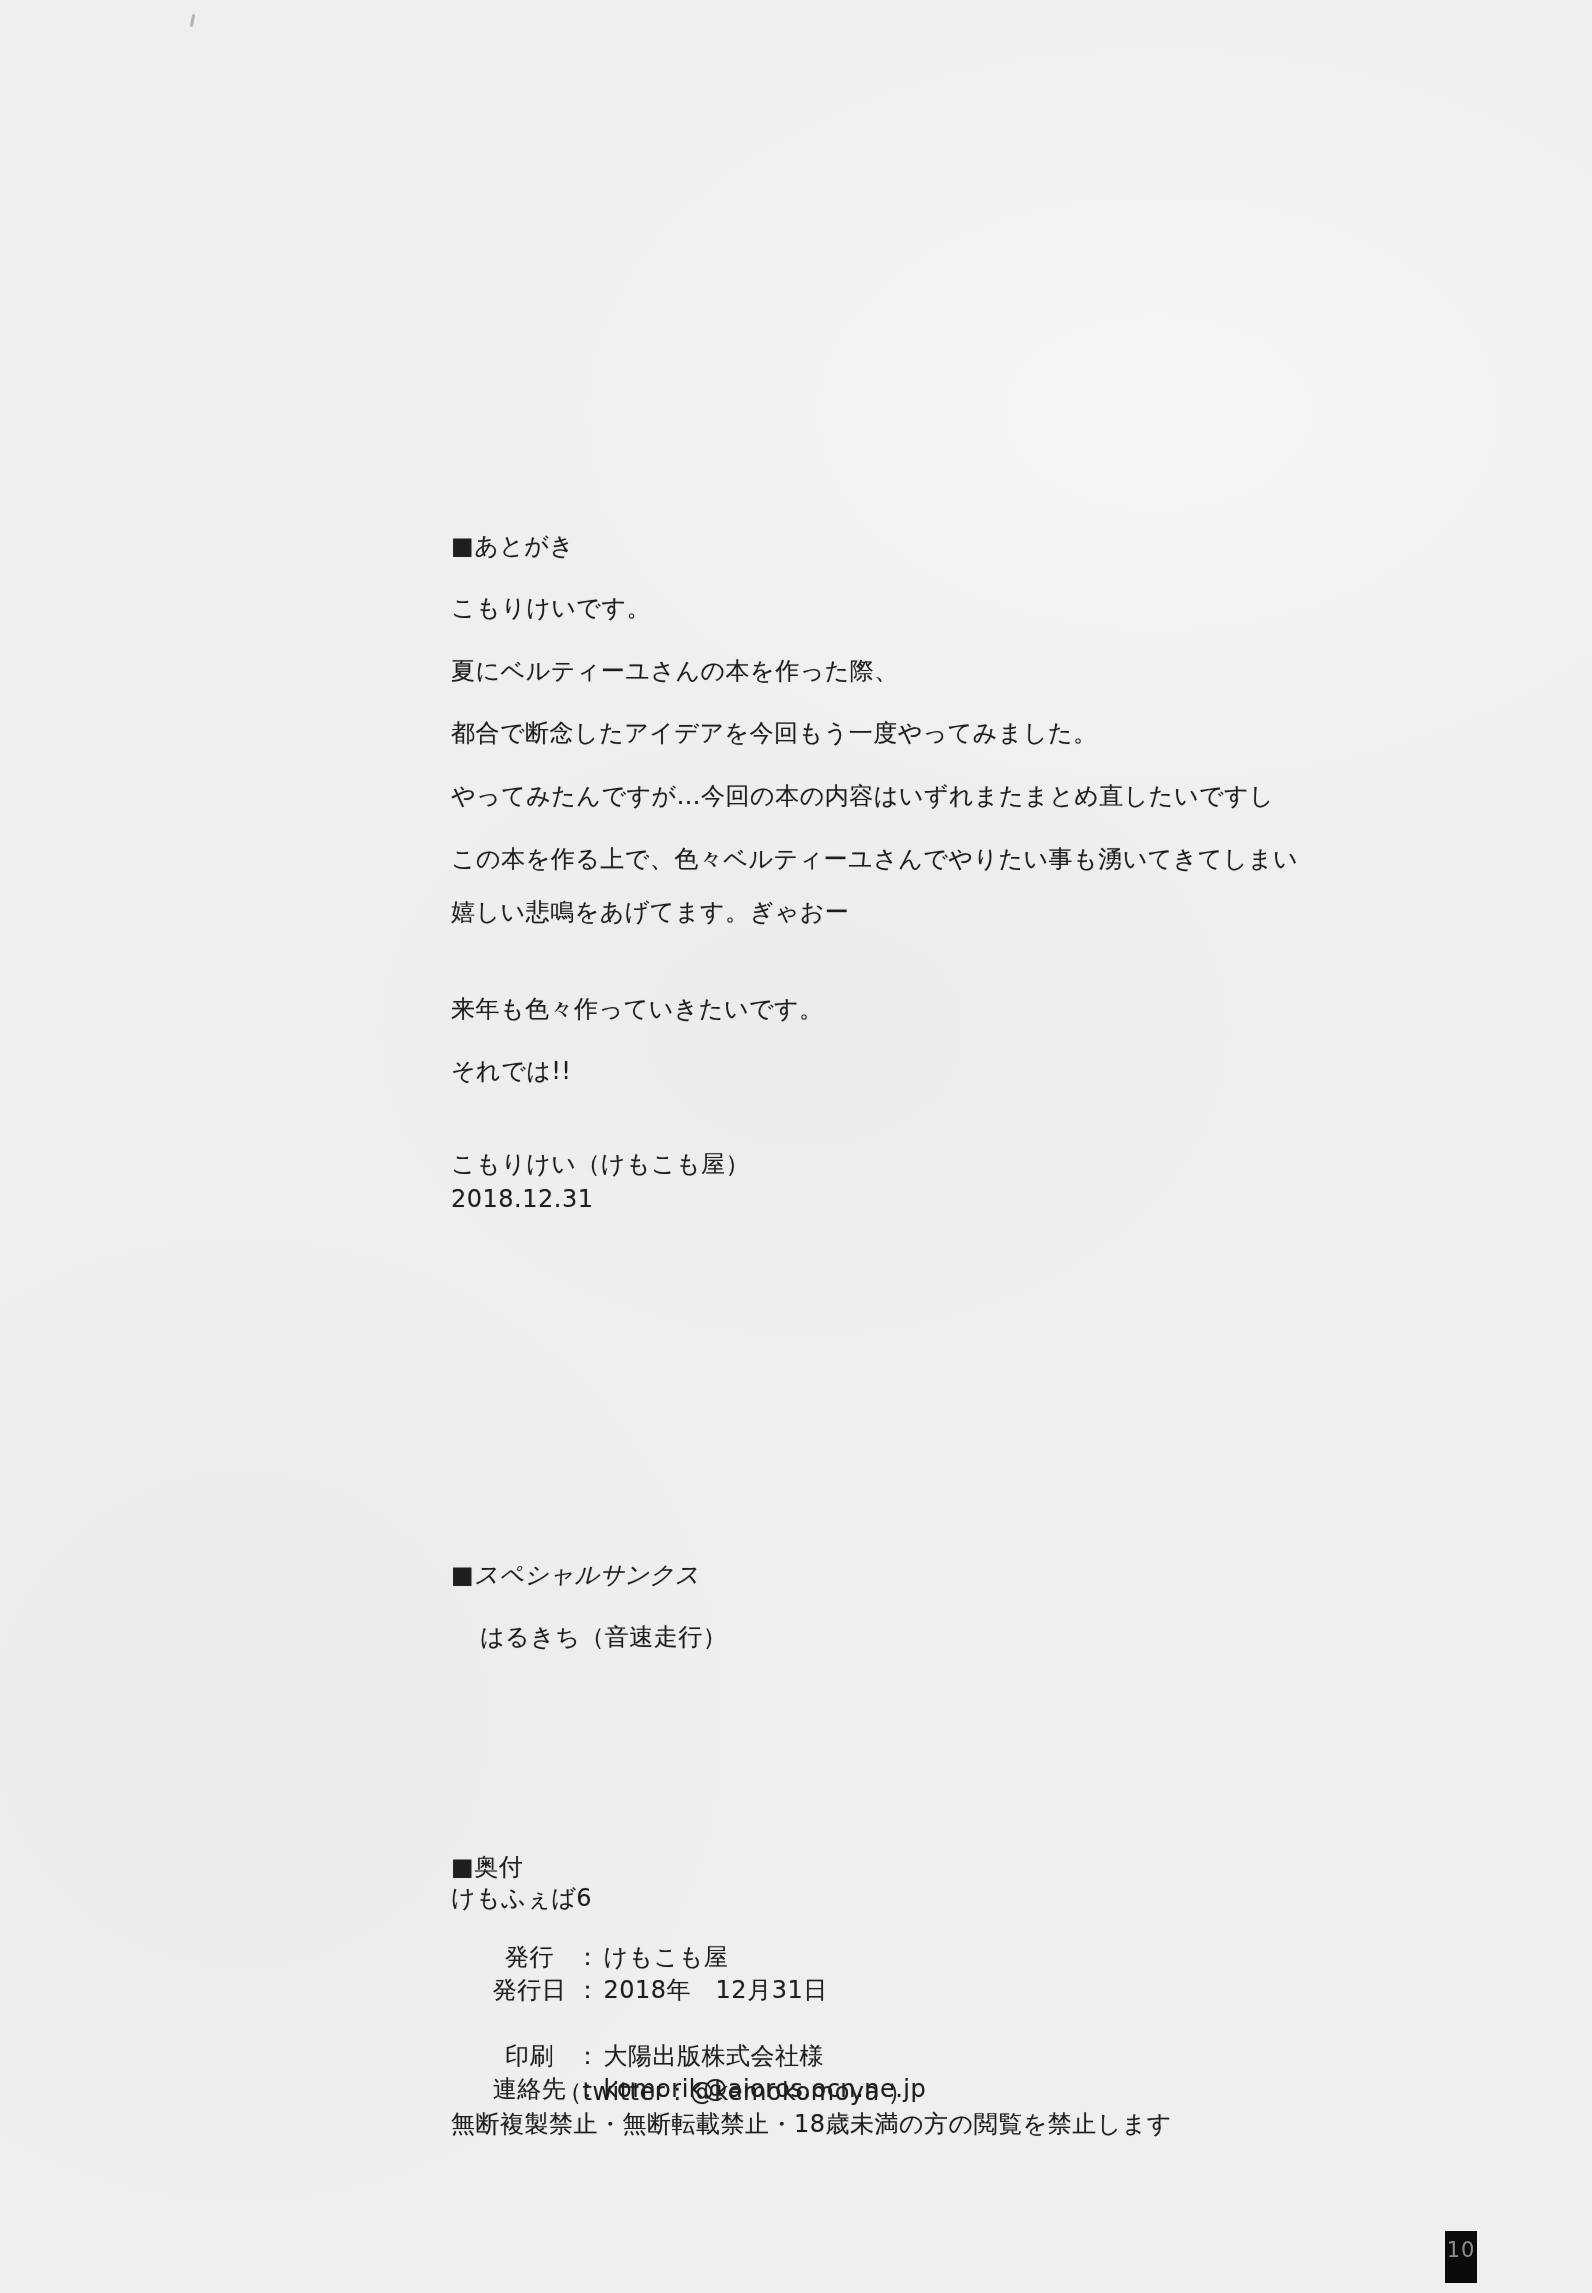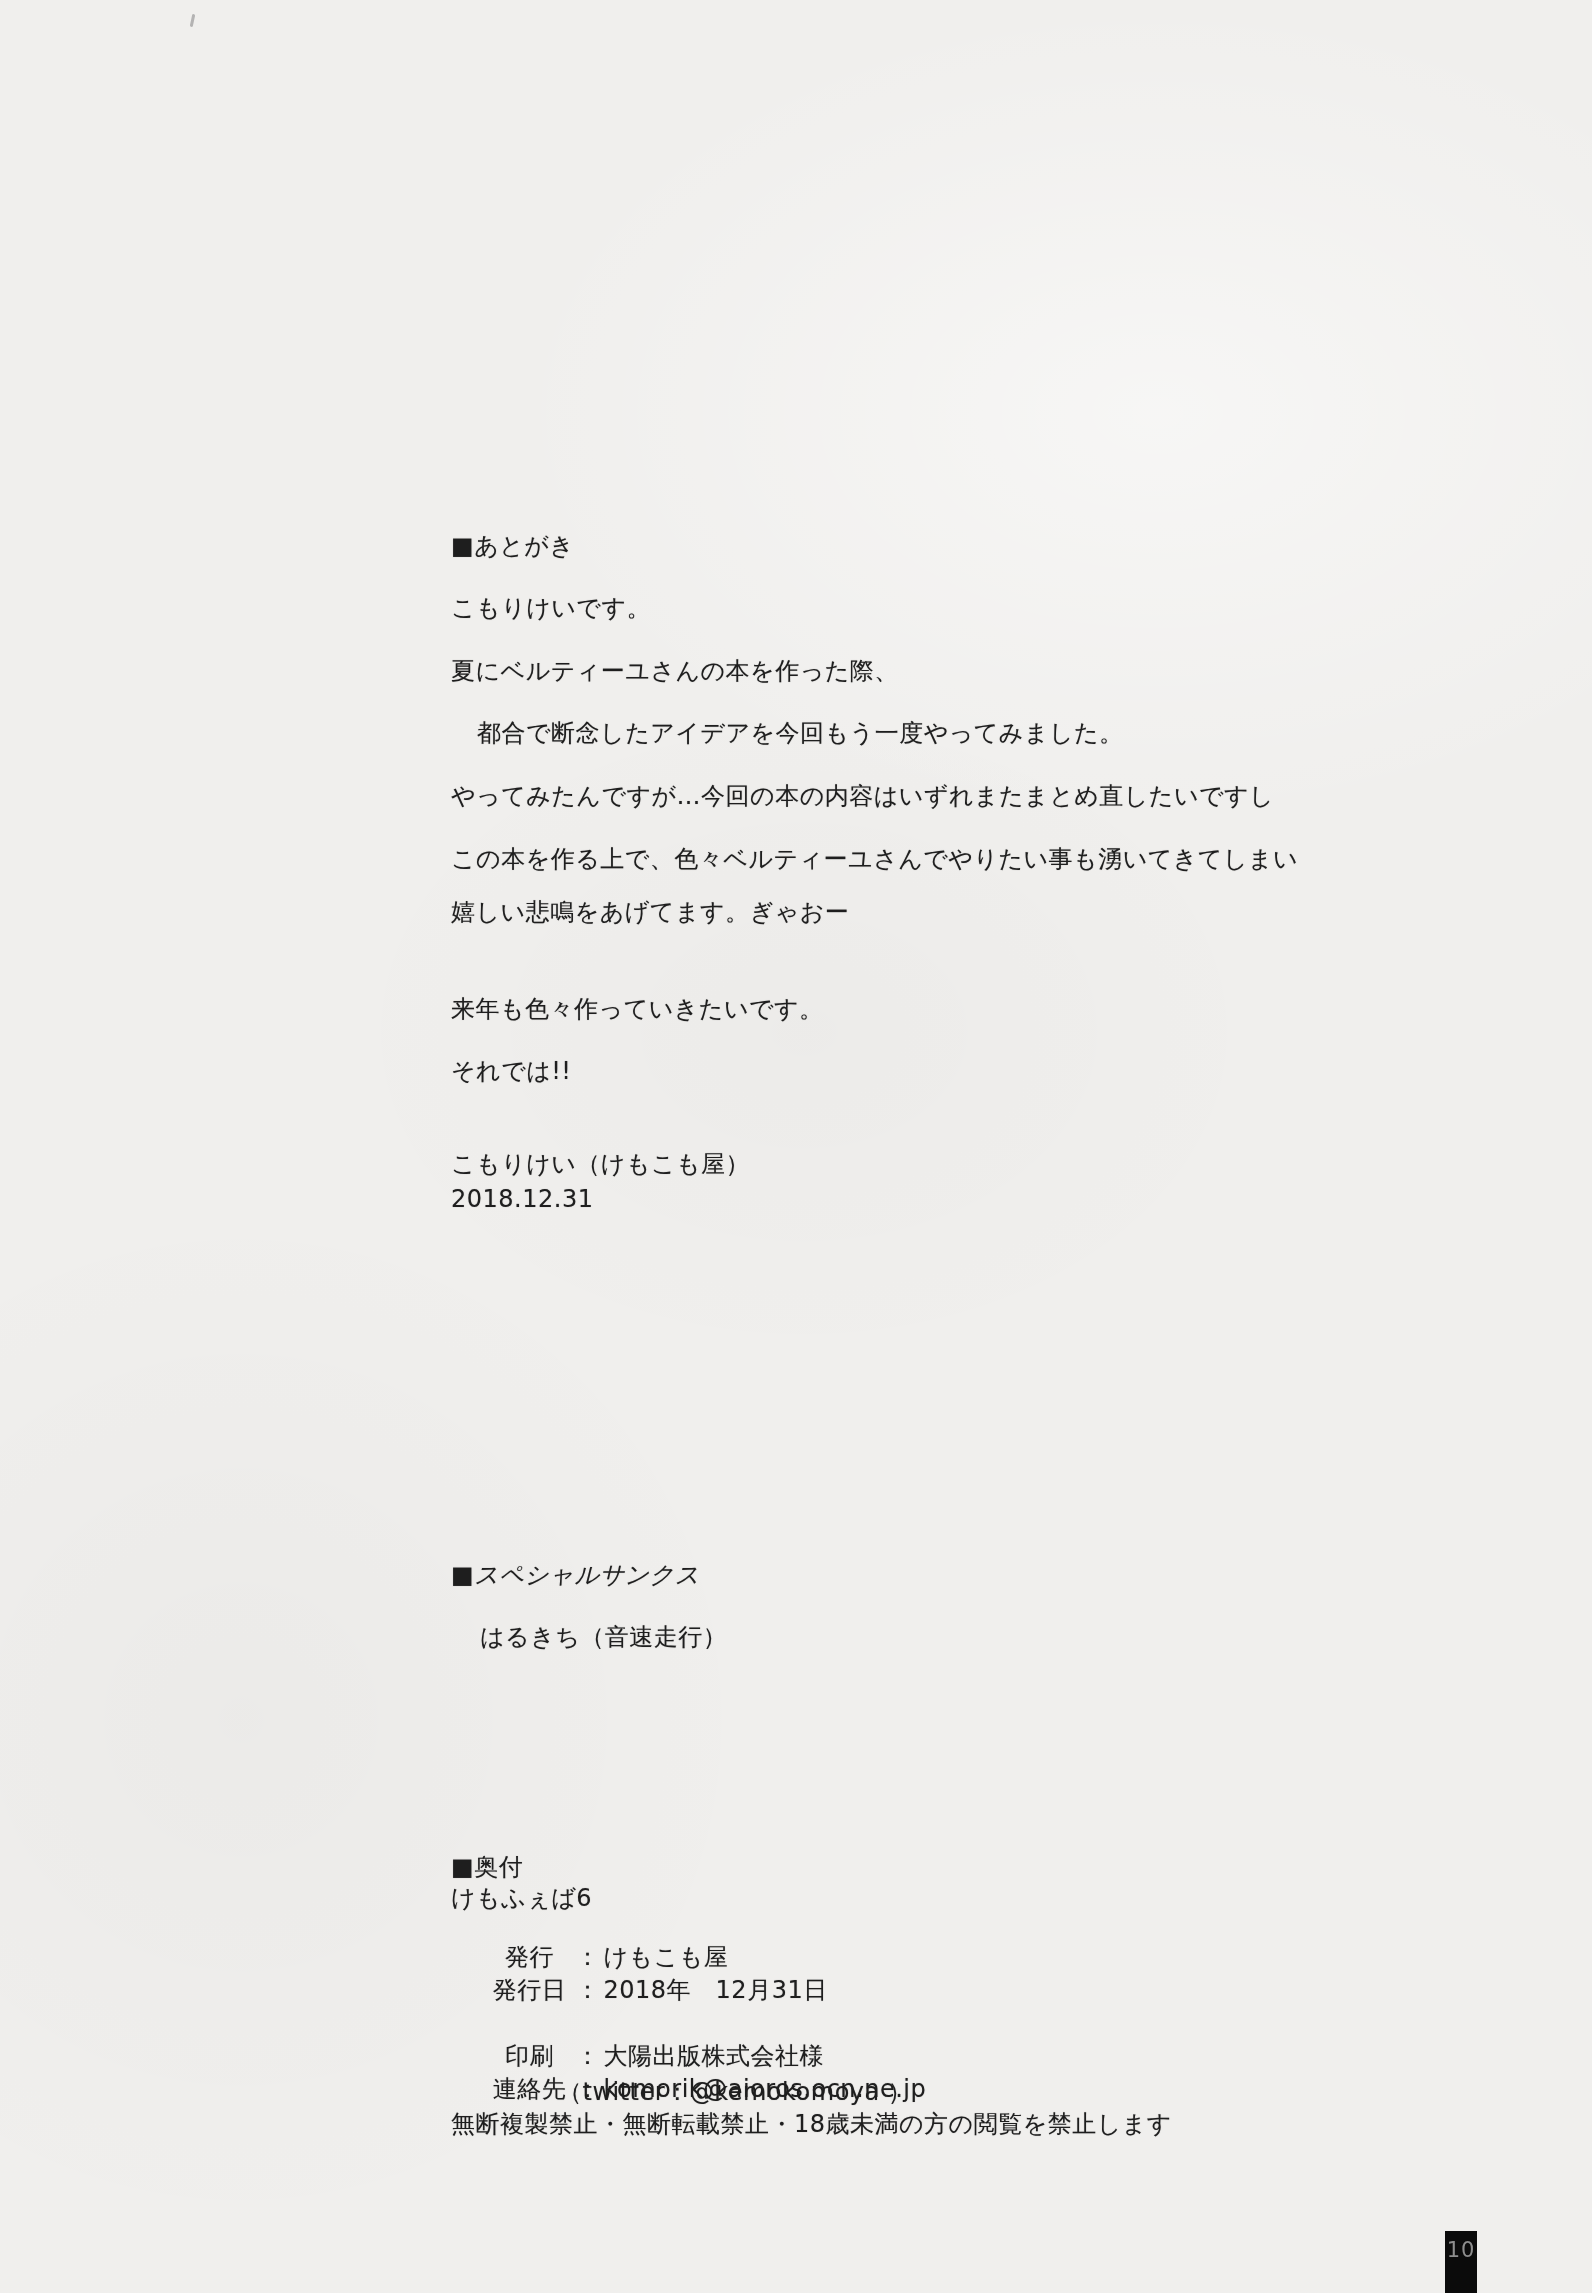--- a/index.html
+++ b/index.html
@@ -38,21 +38,21 @@
   }
   .row .colon {
     display: inline-block;
     width: 28px;
   }
   .page-number-box {
     position: absolute;
     left: 1445px;
     top: 2231px;
     width: 32px;
-    height: 63px;
+    height: 52px;
     background: #0b0b0b;
     text-align: center;
   }
   .page-number-box span {
     display: inline-block;
     margin-top: 7px;
     font-size: 21px;
     color: #8e8e8e;
     letter-spacing: 1px;
   }
@@ -74,21 +74,21 @@
 <div class="page">
 
   <div class="scan-speck"></div>
 
   <div class="line" style="left:451px; top:531px;">■あとがき</div>
 
   <div class="line" style="left:451px; top:593px;">こもりけいです。</div>
 
   <div class="line" style="left:451px; top:656px;">夏にベルティーユさんの本を作った際、</div>
 
-  <div class="line" style="left:451px; top:718px;margin-left:26px;">都合で断念したアイデアを今回もう一度やってみました。</div>
+  <div class="line" style="left:451px; top:718px;">都合で断念したアイデアを今回もう一度やってみました。</div>
 
   <div class="line" style="left:451px; top:781px;">やってみたんですが…今回の本の内容はいずれまたまとめ直したいですし</div>
 
   <div class="line" style="left:451px; top:844px;">この本を作る上で、色々ベルティーユさんでやりたい事も湧いてきてしまい</div>
 
   <div class="line" style="left:451px; top:897px;">嬉しい悲鳴をあげてます。ぎゃおー</div>
 
   <div class="line" style="left:451px; top:994px;">来年も色々作っていきたいです。</div>
 
   <div class="line" style="left:451px; top:1056px;">それでは!!</div>

